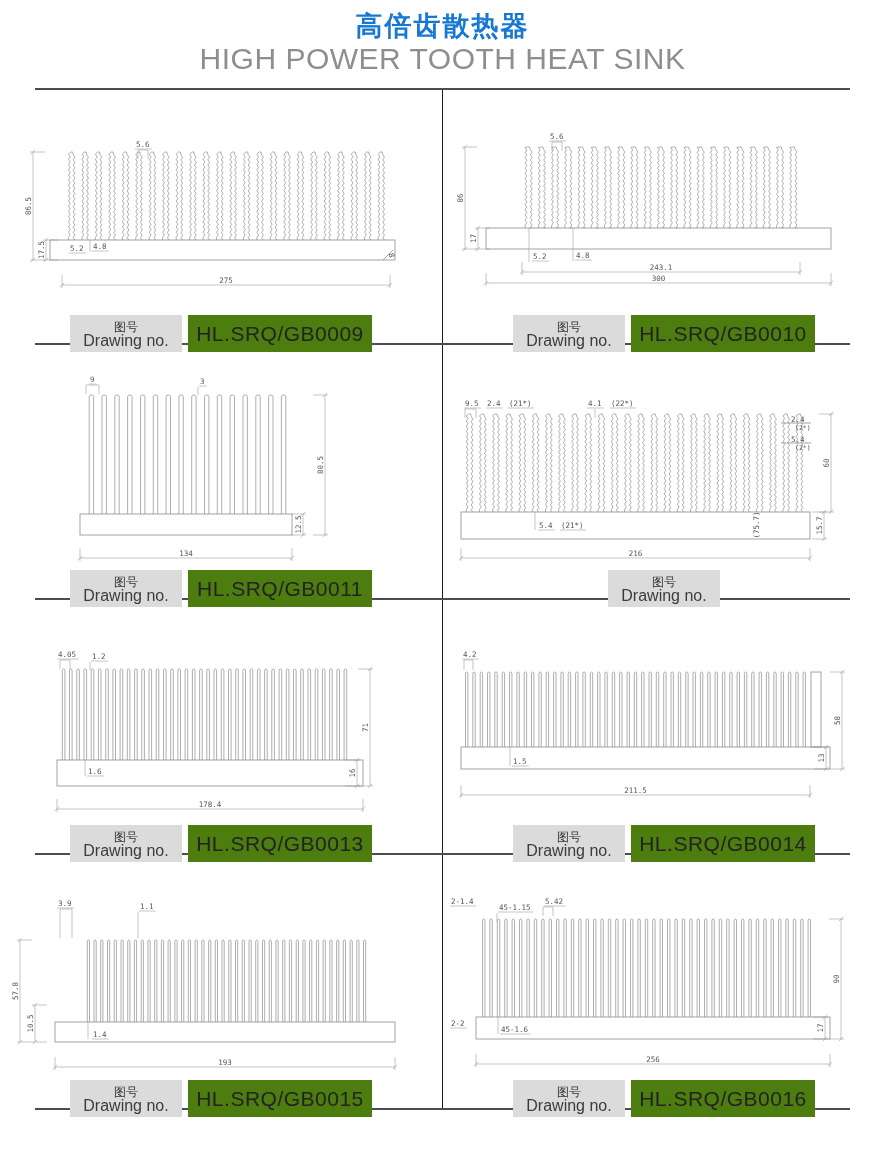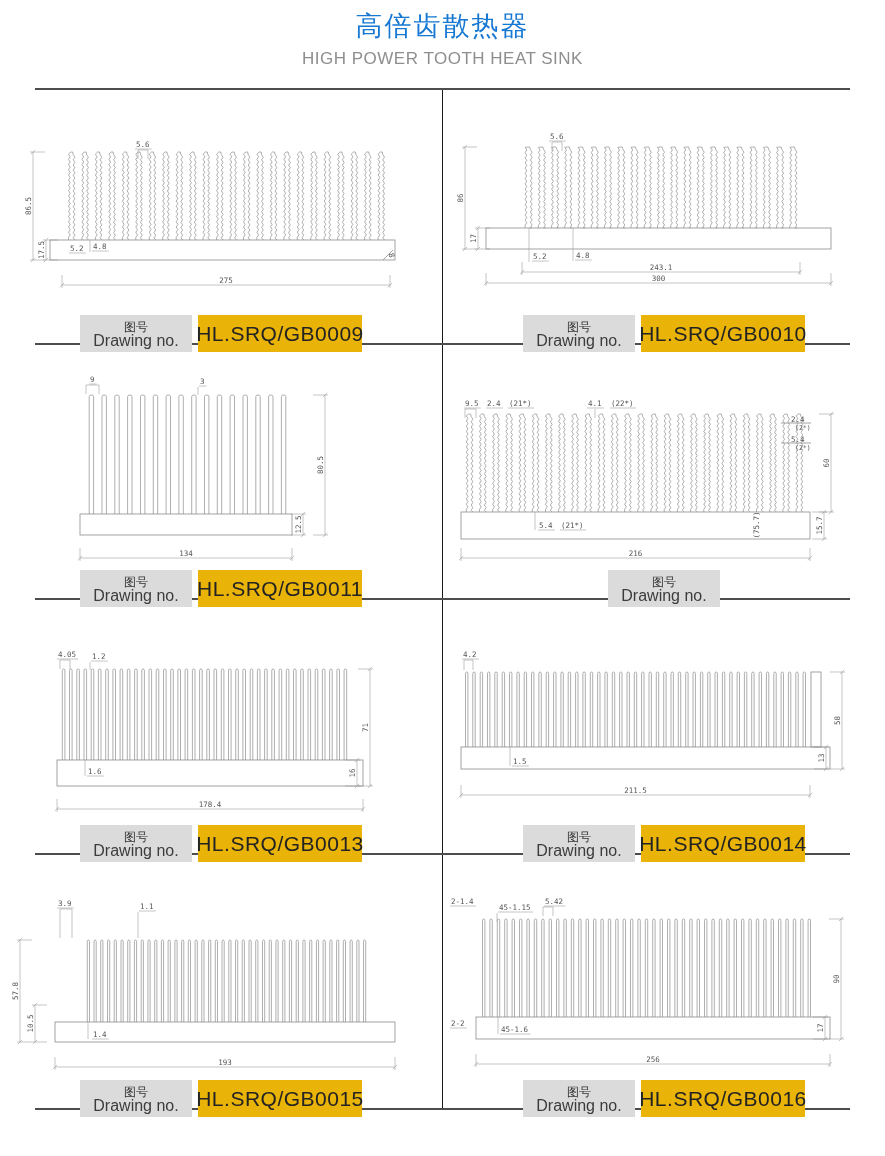--- a/index.html
+++ b/index.html
@@ -1,29 +1,29 @@
 <!DOCTYPE html>
 <html><head>
 <meta charset="utf-8">
 <style>
   html,body{margin:0;padding:0;background:#ffffff;}
   body{width:885px;height:1156px;font-family:"Liberation Sans",sans-serif;overflow:hidden;}
   .header{text-align:center;padding-top:10px;margin-bottom:12px;}
-  .title-zh{font-size:27px;font-weight:400;color:#1678d2;letter-spacing:2px;line-height:32px;}
-  .title-en{font-size:17px;color:#8e8e8e;font-weight:500;letter-spacing:0.5px;line-height:34px;}
+  .title-zh{font-size:27px;font-weight:700;color:#1678d2;letter-spacing:2px;line-height:32px;}
+  .title-en{font-size:30px;color:#8e8e8e;font-weight:500;letter-spacing:0.5px;line-height:34px;}
   .hrule{border-top:2px solid #4d4d4d;margin:0 35px;height:0;}
   .row{display:flex;height:253px;}
   .cell{width:442px;box-sizing:border-box;padding-top:17px;}
   .vdiv{width:1px;background:#1a1a1a;height:253px;}
   svg.drawing-svg{display:block;width:440px;height:208px;}
   .labelrow{display:flex;justify-content:center;gap:6px;margin-top:0;}
   .lab-box{background:#dbdbdb;width:112px;height:37px;display:flex;flex-direction:column;align-items:center;justify-content:center;}
   .lab-zh{font-size:12px;color:#333;line-height:14px;}
   .lab-en{font-size:16px;color:#3c3c3c;line-height:13px;}
-  .code-box{background:#eab308;width:164px;height:37px;display:flex;align-items:center;justify-content:center;font-size:21px;color:#232323;letter-spacing:0.5px;}
+  .code-box{background:#4d7c0f;width:184px;height:37px;display:flex;align-items:center;justify-content:center;font-size:21px;color:#232323;letter-spacing:0.5px;}
 </style>
 </head>
 <body>
 
 <div class="header">
   <div class="title-zh">高倍齿散热器</div>
   <div class="title-en">HIGH POWER TOOTH HEAT SINK</div>
 </div>
 
 <div class="hrule"></div>

